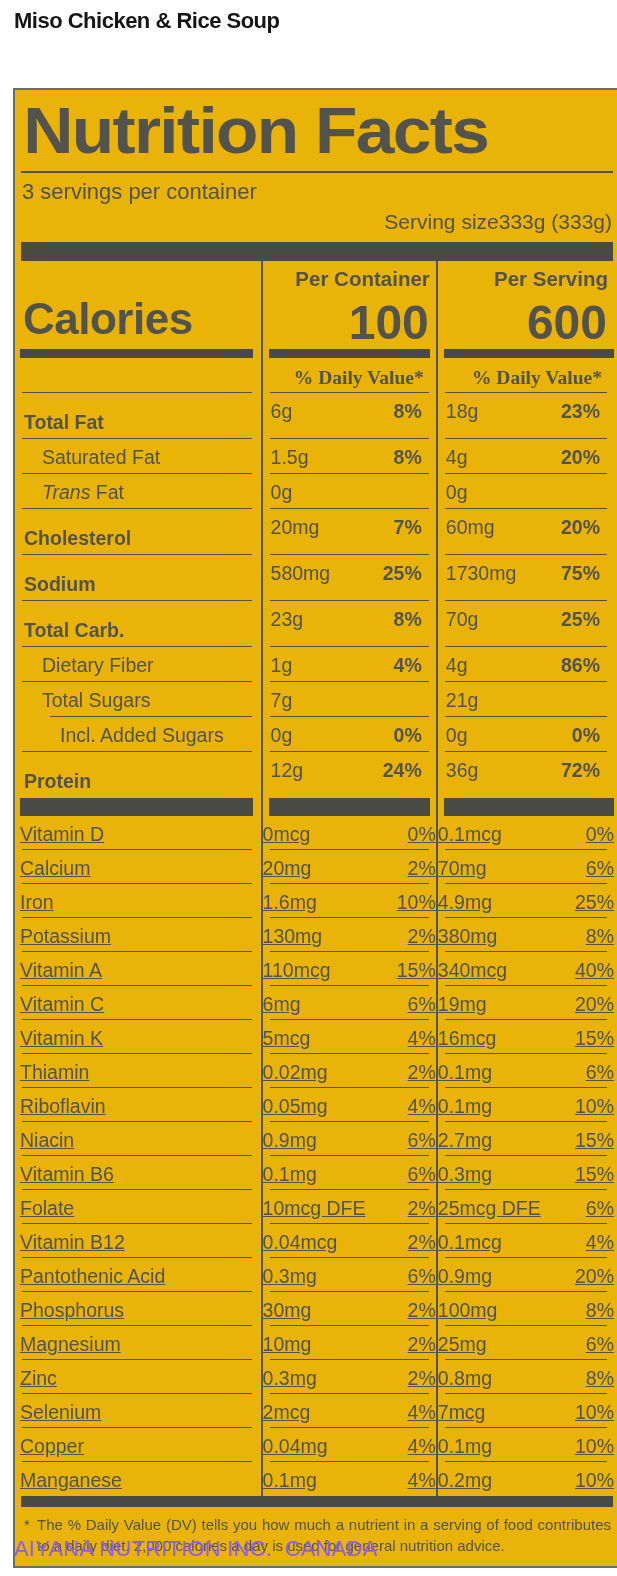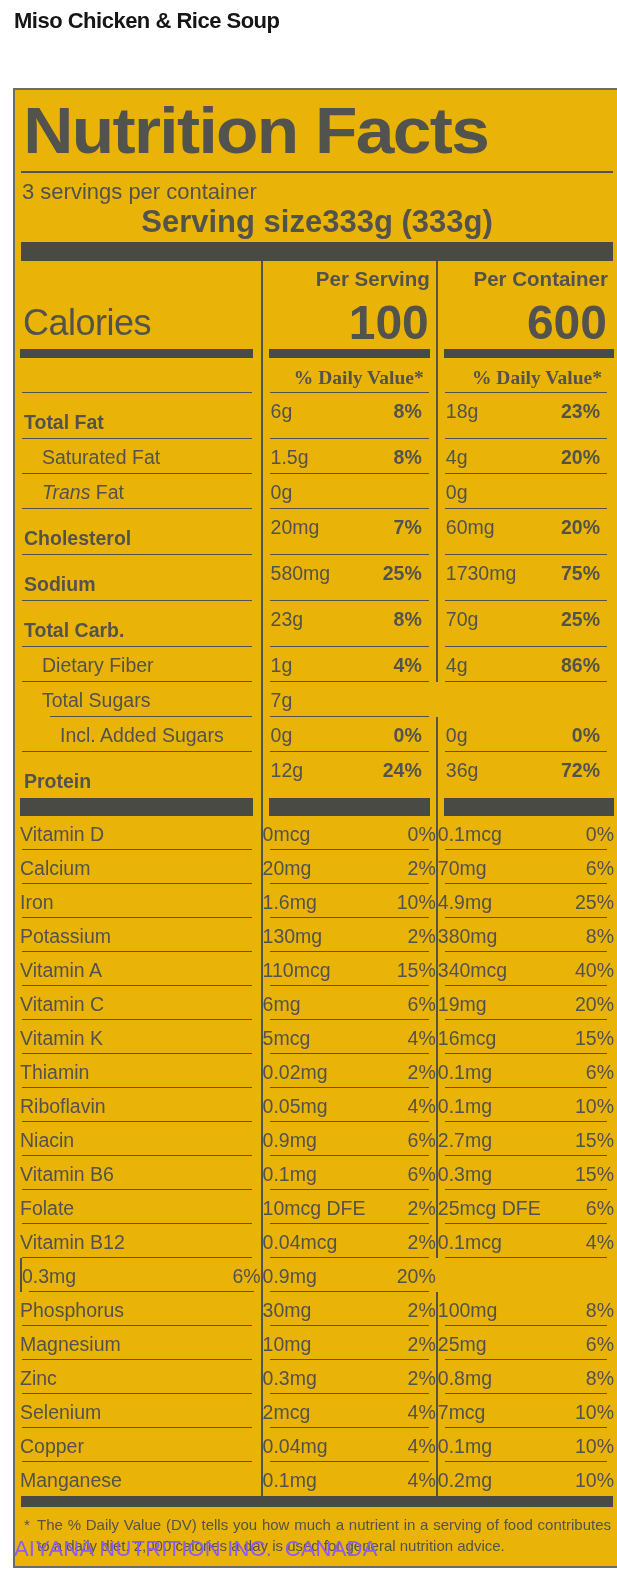--- a/index.html
+++ b/index.html
@@ -24,57 +24,57 @@
   .inner{padding:0 5px;}
 
   .nf-heading{
     font-size:62px;font-weight:bold;letter-spacing:-1.5px;color:var(--ink);
     white-space:nowrap;height:80px;line-height:82px;
     transform:scale(1.12,1.04);transform-origin:left center;
     padding-left:3px;
   }
   .nf-rule{height:2px;background:var(--ink);margin:1px 1px 5px 1px;}
   .servings{font-size:22px;line-height:28px;color:var(--ink);padding-left:2px;}
-  .serving-size-row{display:flex;justify-content:center;align-items:baseline;
-    font-size:31px;font-weight:bold;line-height:30px;padding:1px 2px 5px 2px;}
+  .serving-size-row{display:flex;justify-content:flex-end;align-items:baseline;
+    font-size:21px;font-weight:normal;line-height:30px;padding:1px 2px 5px 2px;}
   .topbar{height:19px;background:var(--bar);margin:0 1px;}
 
   
   .row{display:grid;grid-template-columns:40.5% 29.5% 30%;}
   .cell{position:relative;min-width:0;}
   .c2,.c3{border-left:2px solid var(--ink);}
 
   .sep::after{content:'';position:absolute;left:2px;right:9px;bottom:0;height:1.5px;background:var(--ink);}
   .c2.sep::after,.c3.sep::after{left:7px;right:7px;}
   .c1.sepi::after{left:30px;}
 
   .hdr-row .cell{height:29px;padding-top:6px;}
   .hdr-row .c2,.hdr-row .c3{font-size:20.5px;font-weight:bold;text-align:right;padding-right:6px;white-space:nowrap;}
 
   .cal-row .cell{height:57px;display:flex;align-items:flex-end;}
-  .cal-row .c1{font-size:36px;font-weight:normal;letter-spacing:-0.5px;padding:0 0 3px 3px;}
+  .cal-row .c1{font-size:44px;font-weight:bold;letter-spacing:-0.5px;padding:0 0 3px 3px;}
   .cal-row .c2,.cal-row .c3{justify-content:flex-end;font-size:48px;font-weight:bold;line-height:0.92;padding:0 7px 2px 0;}
 
   .midbar .cell{height:13px;}
   .midbar .fill{position:absolute;top:2px;height:9px;background:var(--bar);left:0;right:8px;}
   .midbar .c2 .fill{left:6px;right:6px;}
   .midbar .c3 .fill{left:6px;right:0;}
 
   .dv-row .cell{height:33px;padding-top:7px;}
   .dv-row .c2,.dv-row .c3{font-size:19.5px;font-weight:bold;text-align:right;padding-right:12px;white-space:nowrap;font-family:Liberation Serif, serif;}
 
   .nrow .cell{padding:7px 0 6px 0;font-size:19.5px;line-height:22px;}
   .nrow .c1{padding-left:4px;white-space:nowrap;}
   .nrow.indent .c1{padding-left:22px;}
   .nrow.indent2 .c1{padding-left:40px;}
   .nrow.boldname .c1{font-weight:bold;margin-top:11px;}
   .nrow .c2,.nrow .c3{display:flex;justify-content:space-between;padding-left:8px;padding-right:14px;}
   .nrow.core .dv{font-weight:bold;}
   .nrow i{font-style:italic;}
-  #micro-rows .nrow .cell{padding:6.5px 0 5.5px 0;}
+  #micro-rows .nrow .cell{padding:6.5px 0 5.5px 0;text-decoration:underline;}
 
   .barrow .cell{height:18px;}
   .barrow .fill{position:absolute;top:0;bottom:0;background:var(--bar);left:0;right:8px;}
   .barrow .c2 .fill{left:6px;right:6px;}
   .barrow .c3 .fill{left:6px;right:0;}
 
   .bottombar{height:11px;background:var(--bar);margin:0 1px;}
 
   .footnote{position:relative;margin:7px 3px 9px 3px;padding-left:14px;
     font-size:15px;line-height:1.42;text-align:justify;color:var(--ink);}
@@ -97,22 +97,22 @@
     <div class="servings">3 servings per container</div>
     <div class="serving-size-row">
       <span>Serving size</span>
       <span>333g (333g)</span>
     </div>
 
     <div class="topbar"></div>
 
     <div class="row hdr-row">
       <div class="cell c1"></div>
+      <div class="cell c3">Per Container</div>
       <div class="cell c2">Per Serving</div>
-      <div class="cell c3">Per Container</div>
     </div>
 
     <div class="row cal-row">
       <div class="cell c1">Calories</div>
       <div class="cell c2">100</div>
       <div class="cell c3">600</div>
     </div>
 
     <div class="row midbar">
       <div class="cell c1">
@@ -207,20 +207,24 @@
           </div>
           <div class="cell c3 sep">
             <span class="amt">4g</span>
             <span class="dv">86%</span>
           </div>
         </div>
         <div class="row nrow indent core">
           <div class="cell c1 sep sepi"><span>Total Sugars</span></div>
           <div class="cell c2 sep">
             <span class="amt">7g</span>
+            <span class="dv"></span>
+          </div>
+          <div class="cell c3 sep">
+            <span class="amt">21g</span>
             <span class="dv"></span>
           </div>
         </div>
         <div class="row nrow indent2 core">
           <div class="cell c1 sep"><span>Incl. Added Sugars</span></div>
           <div class="cell c2 sep">
             <span class="amt">0g</span>
             <span class="dv">0%</span>
           </div>
           <div class="cell c3 sep">
@@ -391,20 +395,21 @@
           <div class="cell c2 sep">
             <span class="amt">0.04mcg</span>
             <span class="dv">2%</span>
           </div>
           <div class="cell c3 sep">
             <span class="amt">0.1mcg</span>
             <span class="dv">4%</span>
           </div>
         </div>
         <div class="row nrow ">
+          <div class="cell c1 sep"><span>Pantothenic Acid</span></div>
           <div class="cell c2 sep">
             <span class="amt">0.3mg</span>
             <span class="dv">6%</span>
           </div>
           <div class="cell c3 sep">
             <span class="amt">0.9mg</span>
             <span class="dv">20%</span>
           </div>
         </div>
         <div class="row nrow ">

